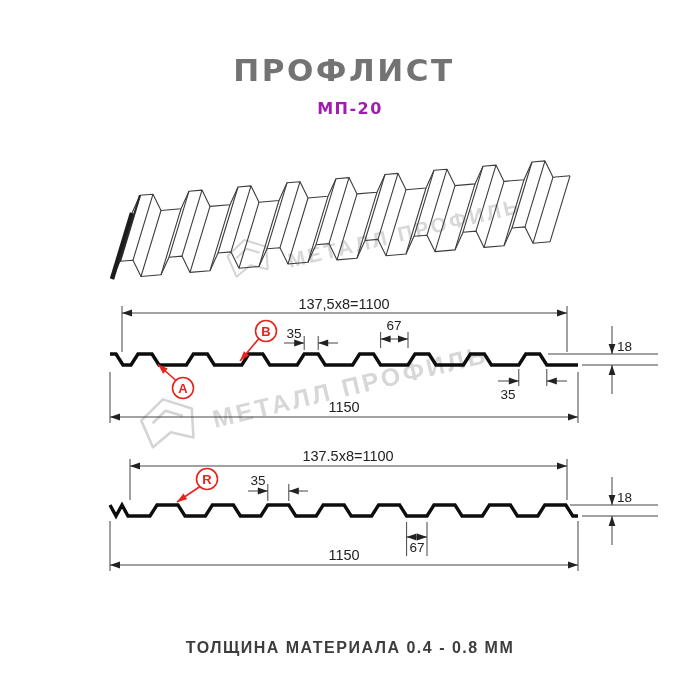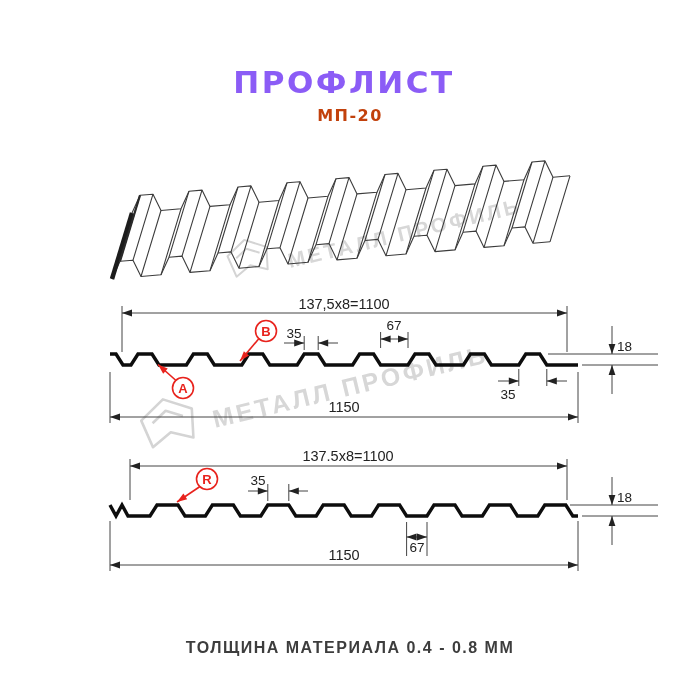--- a/index.html
+++ b/index.html
@@ -1,23 +1,23 @@
 <!DOCTYPE html>
 <html><head>
 <meta charset="utf-8">
 <style>
   html,body{margin:0;padding:0;background:#fff;}
   #page{position:relative;width:700px;height:700px;background:#ffffff;overflow:hidden;
         font-family:"Liberation Sans",sans-serif;}
-  #title{position:absolute;top:64px;left:0;width:688px;text-align:center;
+  #title{position:absolute;top:52px;left:0;width:688px;text-align:center;
          font-family:"DejaVu Sans","Liberation Sans",sans-serif;
-         font-size:31px;font-weight:800;letter-spacing:2.5px;color:#8b5cf6;}
-  #subtitle{position:absolute;top:106px;left:0;width:700px;text-align:center;
+         font-size:31px;font-weight:800;letter-spacing:2.5px;color:#737373;}
+  #subtitle{position:absolute;top:99px;left:0;width:700px;text-align:center;
          font-family:"DejaVu Sans","Liberation Sans",sans-serif;
-         font-size:16px;font-weight:600;letter-spacing:1.5px;color:#c2410c;}
+         font-size:16px;font-weight:600;letter-spacing:1.5px;color:#a21caf;}
   #footnote{position:absolute;top:615px;left:0;width:700px;text-align:center;
          font-size:16px;font-weight:600;letter-spacing:1.5px;color:#3d3d3d;margin-top:24px;}
   svg{position:absolute;left:0;top:0;}
   .thin{stroke:#444;stroke-width:1;fill:none;}
   .profile{stroke:#0d0d0d;stroke-width:3.4;fill:none;stroke-linejoin:miter;}
   .sheet{stroke:#3c3c3c;stroke-width:1.1;fill:none;stroke-linejoin:round;}
   .dimtext{font-size:13.5px;fill:#222;}
   .dimtext-big{font-size:14.5px;fill:#222;}
   .red{stroke:#e8231d;fill:none;stroke-width:1.6;}
   .redletter{font-size:13px;font-weight:bold;fill:#e8231d;}

